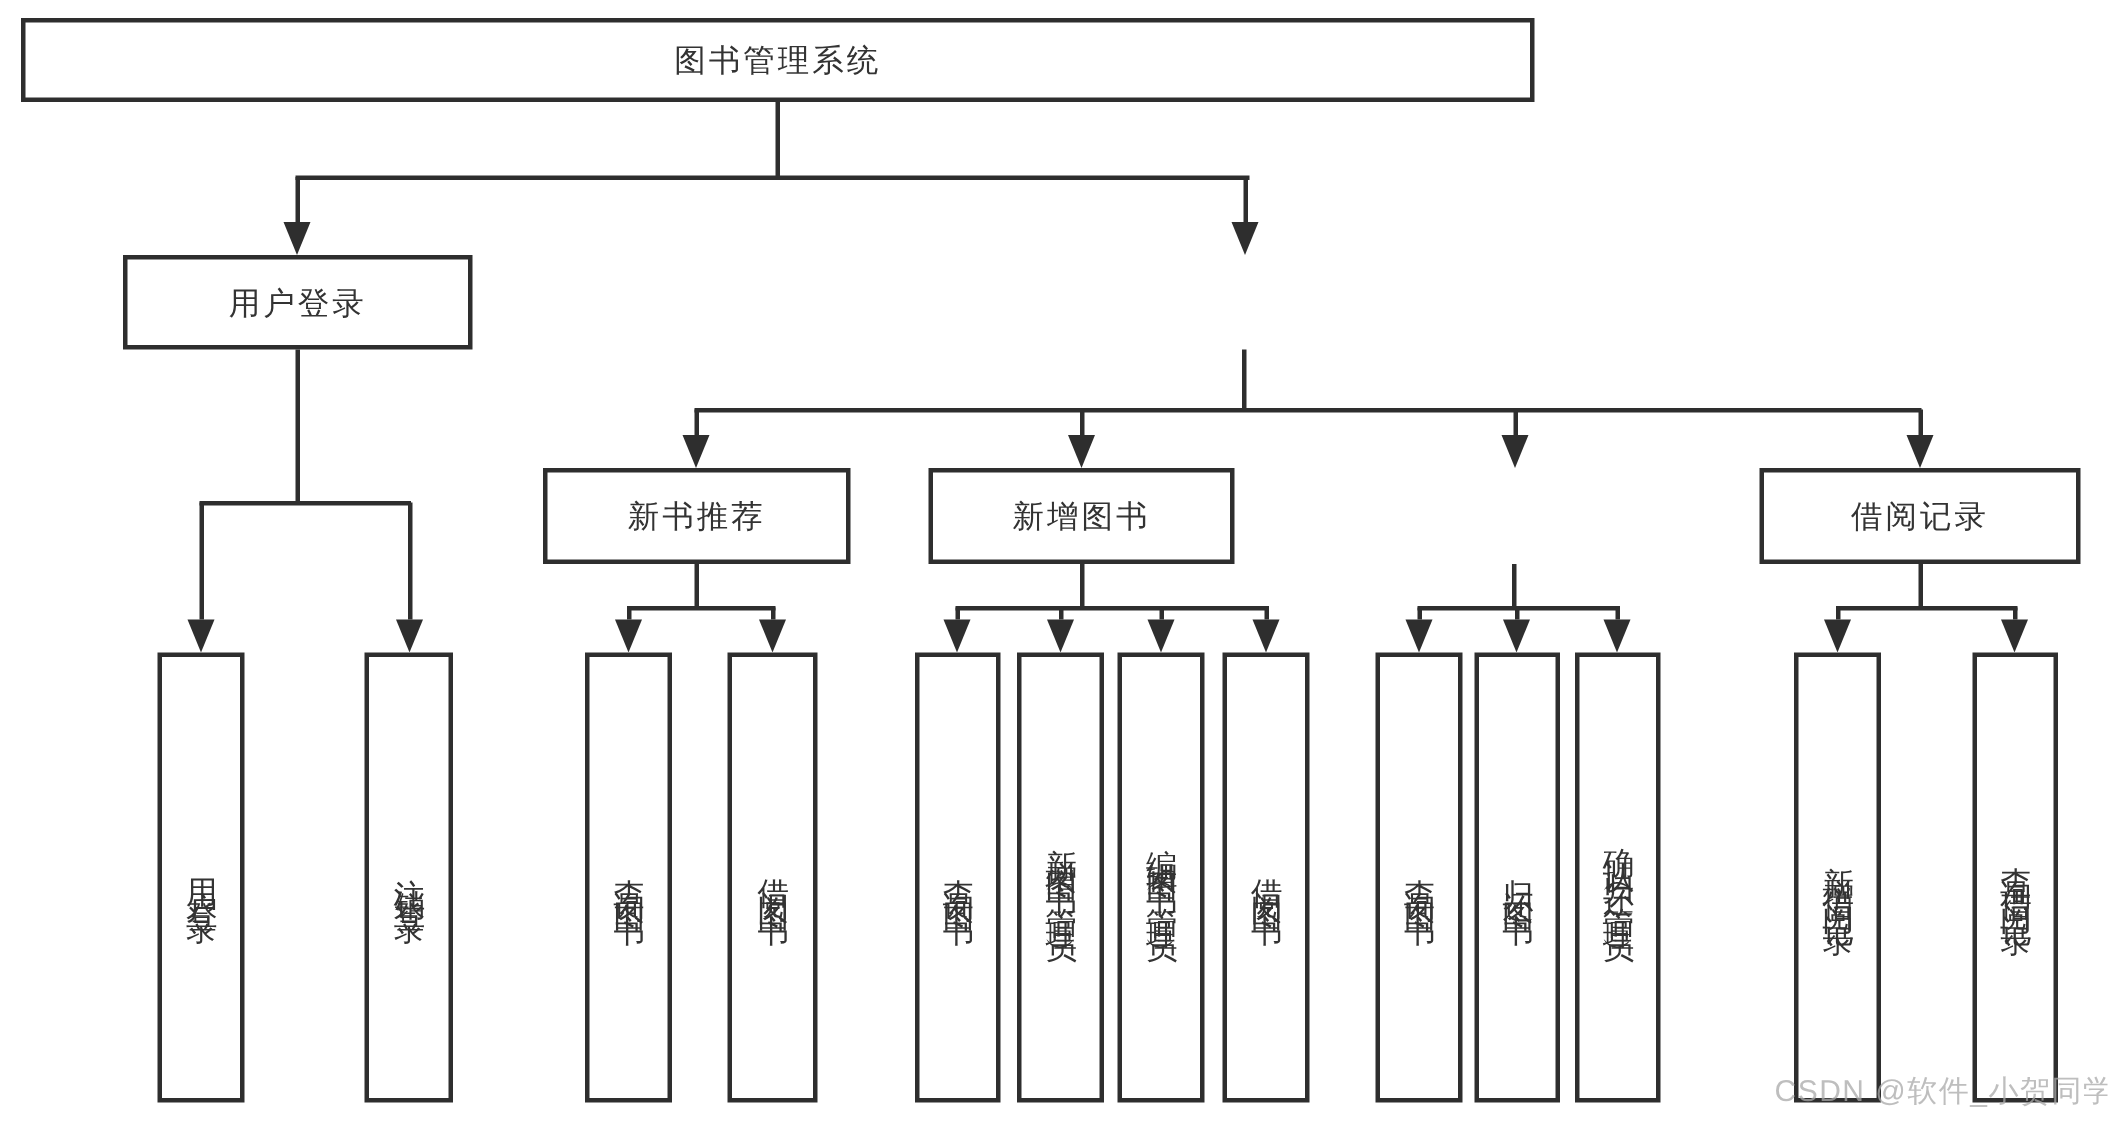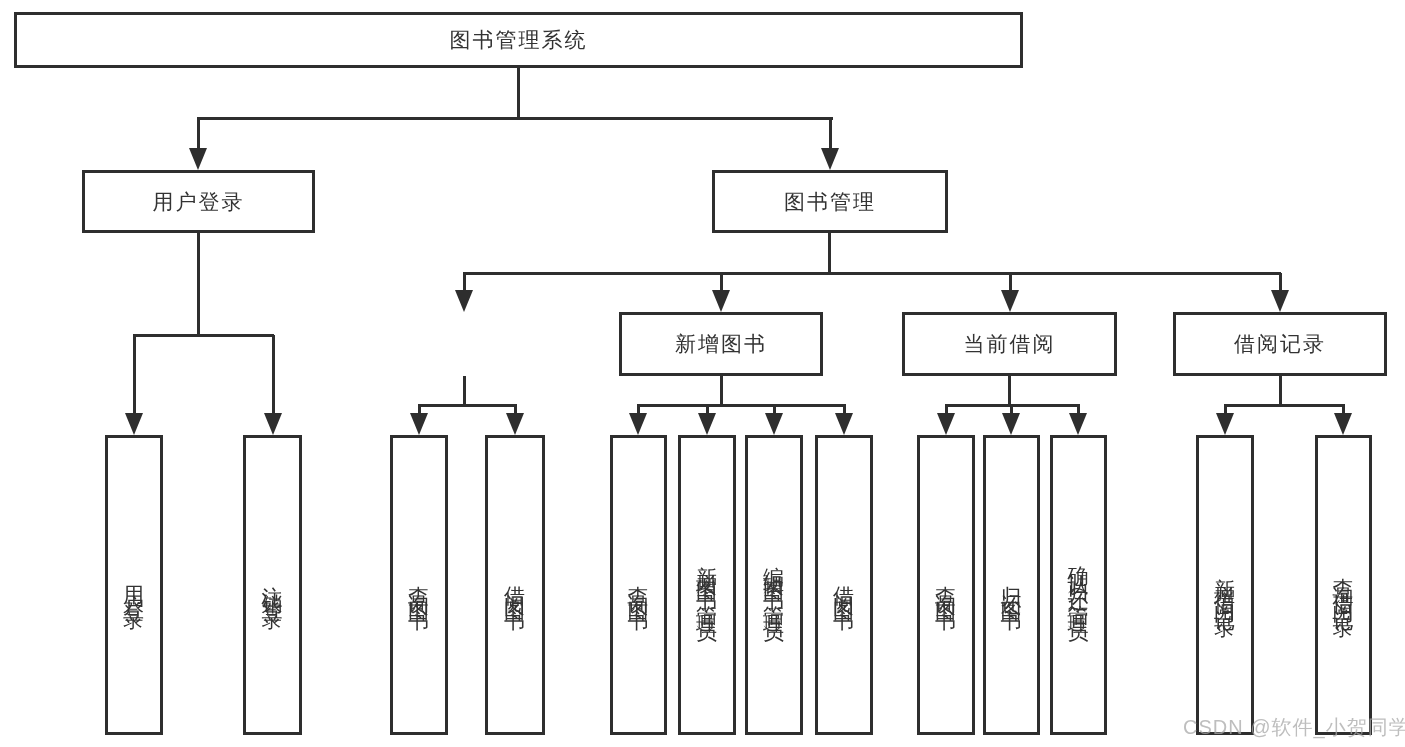--- a/index.html
+++ b/index.html
@@ -64,23 +64,20 @@
       <div class="head"></div>
   </div>
   <div class="arrow" style="left:821px;top:118px;height:52px">
     <div class="stem"></div>
       <div class="head"></div>
   </div>
 
   <div class="box h" style="left:82px;top:170px;width:233px;height:63px">
     <span>用户登录</span>
   </div>
-  <div class="box h" style="left:712px;top:170px;width:236px;height:63px">
-    <span>图书管理</span>
-  </div>
 
   <div class="vline" style="left:197px;top:233px;height:102px"></div>
   <div class="hline" style="left:133px;top:334px;width:141px"></div>
   <div class="arrow" style="left:125px;top:335px;height:100px">
     <div class="stem"></div>
       <div class="head"></div>
   </div>
   <div class="arrow" style="left:264px;top:335px;height:100px">
     <div class="stem"></div>
       <div class="head"></div>
@@ -98,25 +95,25 @@
   </div>
   <div class="arrow" style="left:1001px;top:273px;height:39px">
     <div class="stem"></div>
       <div class="head"></div>
   </div>
   <div class="arrow" style="left:1271px;top:273px;height:39px">
     <div class="stem"></div>
       <div class="head"></div>
   </div>
 
+  <div class="box h" style="left:362px;top:312px;width:205px;height:64px">
+    <span>新书推荐</span>
+  </div>
   <div class="box h" style="left:619px;top:312px;width:204px;height:64px">
     <span>新增图书</span>
-  </div>
-  <div class="box h" style="left:902px;top:312px;width:215px;height:64px">
-    <span>当前借阅</span>
   </div>
   <div class="box h" style="left:1173px;top:312px;width:214px;height:64px">
     <span>借阅记录</span>
   </div>
 
   <div class="vline" style="left:463px;top:376px;height:29px"></div>
   <div class="hline" style="left:418px;top:404px;width:99px"></div>
   <div class="arrow" style="left:410px;top:405px;height:30px">
     <div class="stem"></div>
       <div class="head"></div>

